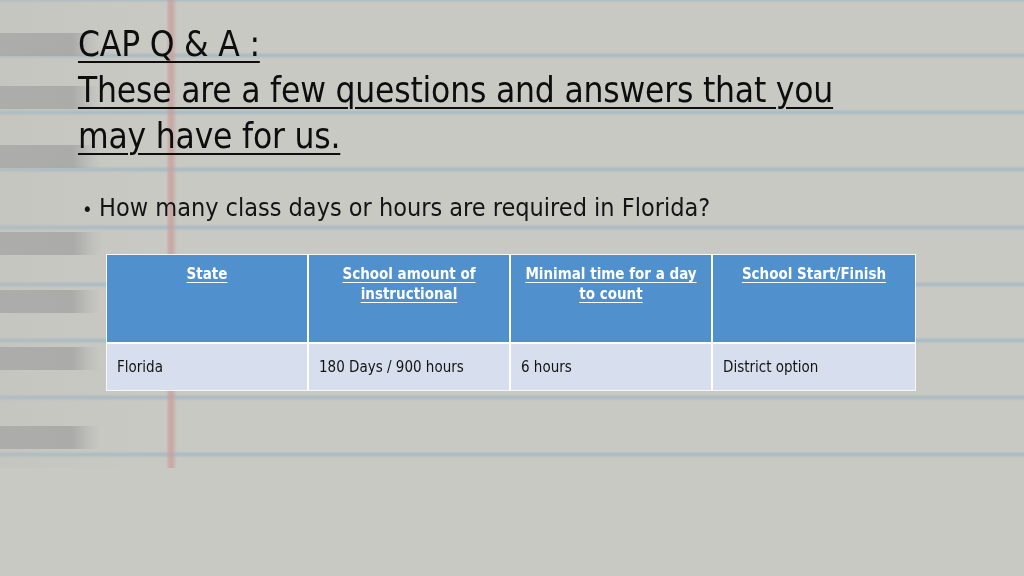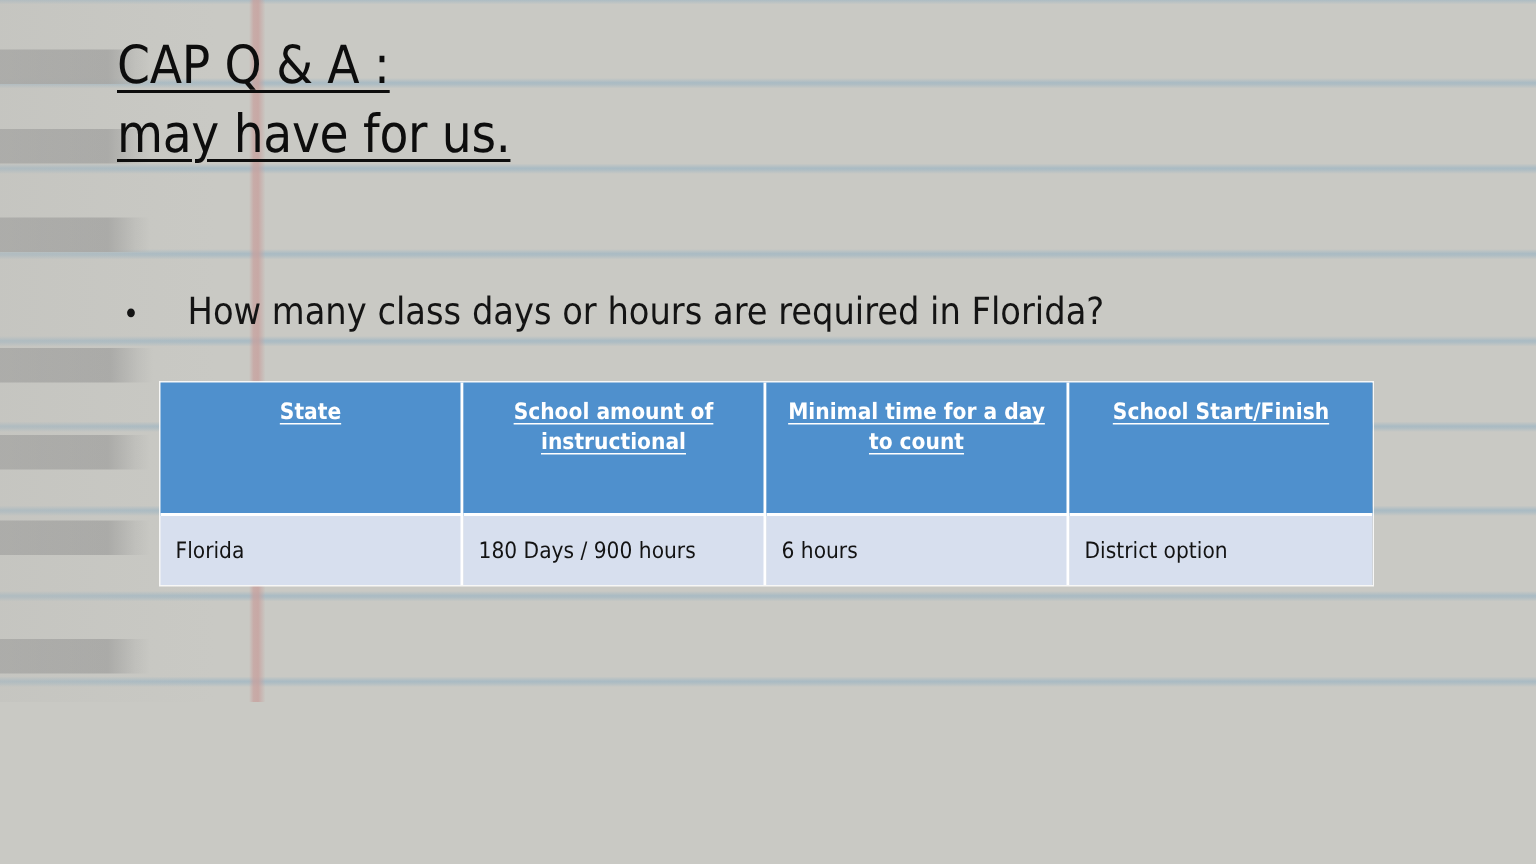--- a/index.html
+++ b/index.html
@@ -109,21 +109,20 @@
   }
   .bullet-dot {
     width: 17px;
     flex: 0 0 17px;
     font-size: 20px;
     line-height: 32px;
     color: #141414;
   }
   .bullet-text {
     white-space: nowrap;
-    margin-left: 26px;
   }
 
   
   .data-table {
     position: absolute;
     left: 107px;
     top: 255px;
     width: 808px;
     border-collapse: separate;
     border-spacing: 0;
@@ -196,20 +195,21 @@
         <div class="gray-bar" style="top: 426px; width: 100px;"></div>
         <div class="gray-bar" style="top: 486px; width: 100px;"></div>
         <div class="gray-bar" style="top: 553px; width: 100px;"></div>
       </div>
     <div class="pink-stripe"></div>
     <div class="vignette"></div>
   </div>
 
   <div class="title-block">
     <div class="title-line"><span>CAP Q &amp; A :</span></div>
+    <div class="title-line"><span>These are a few questions and answers that you</span></div>
     <div class="title-line"><span>may have for us.</span></div>
   </div>
 
   <div class="bullet-row">
     <span class="bullet-dot">•</span>
     <span class="bullet-text">How many class days or hours are required in Florida?</span>
   </div>
 
   <table class="data-table">
     <colgroup>

